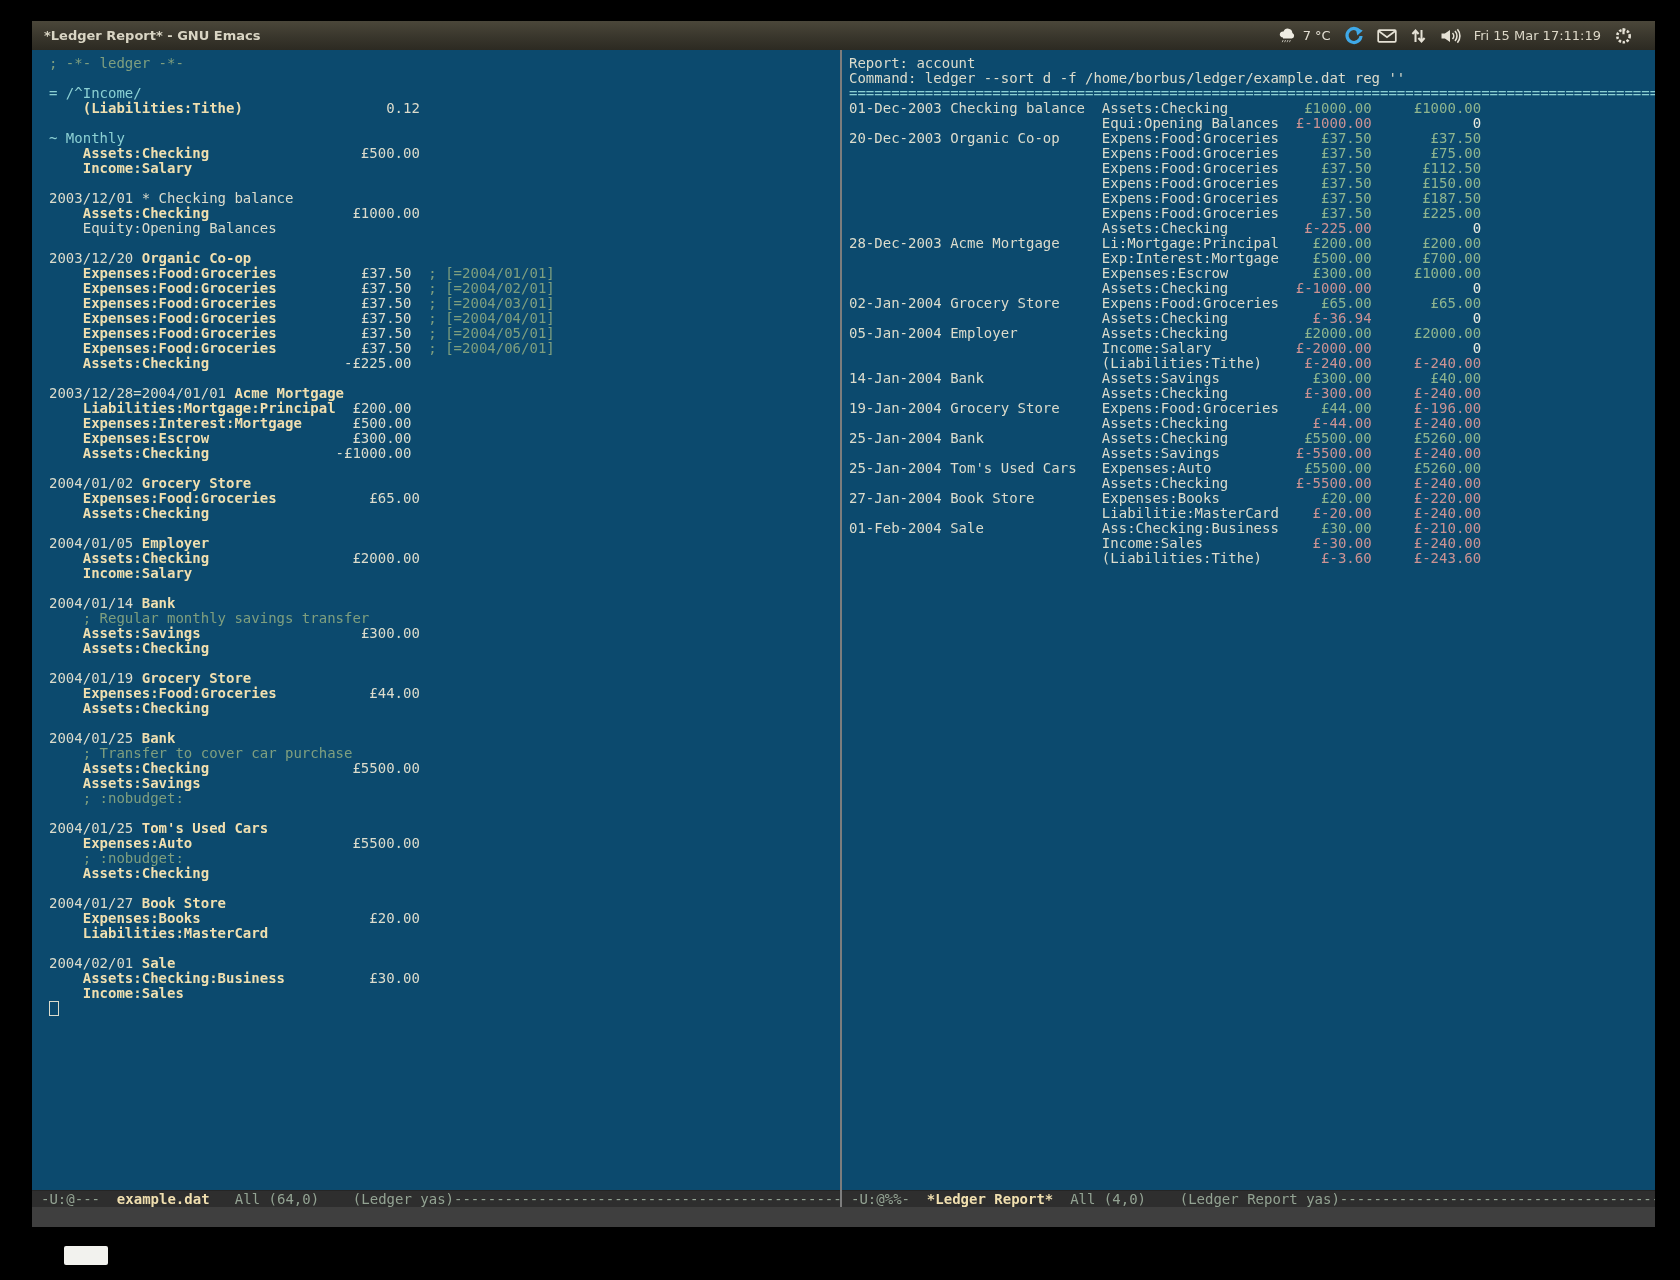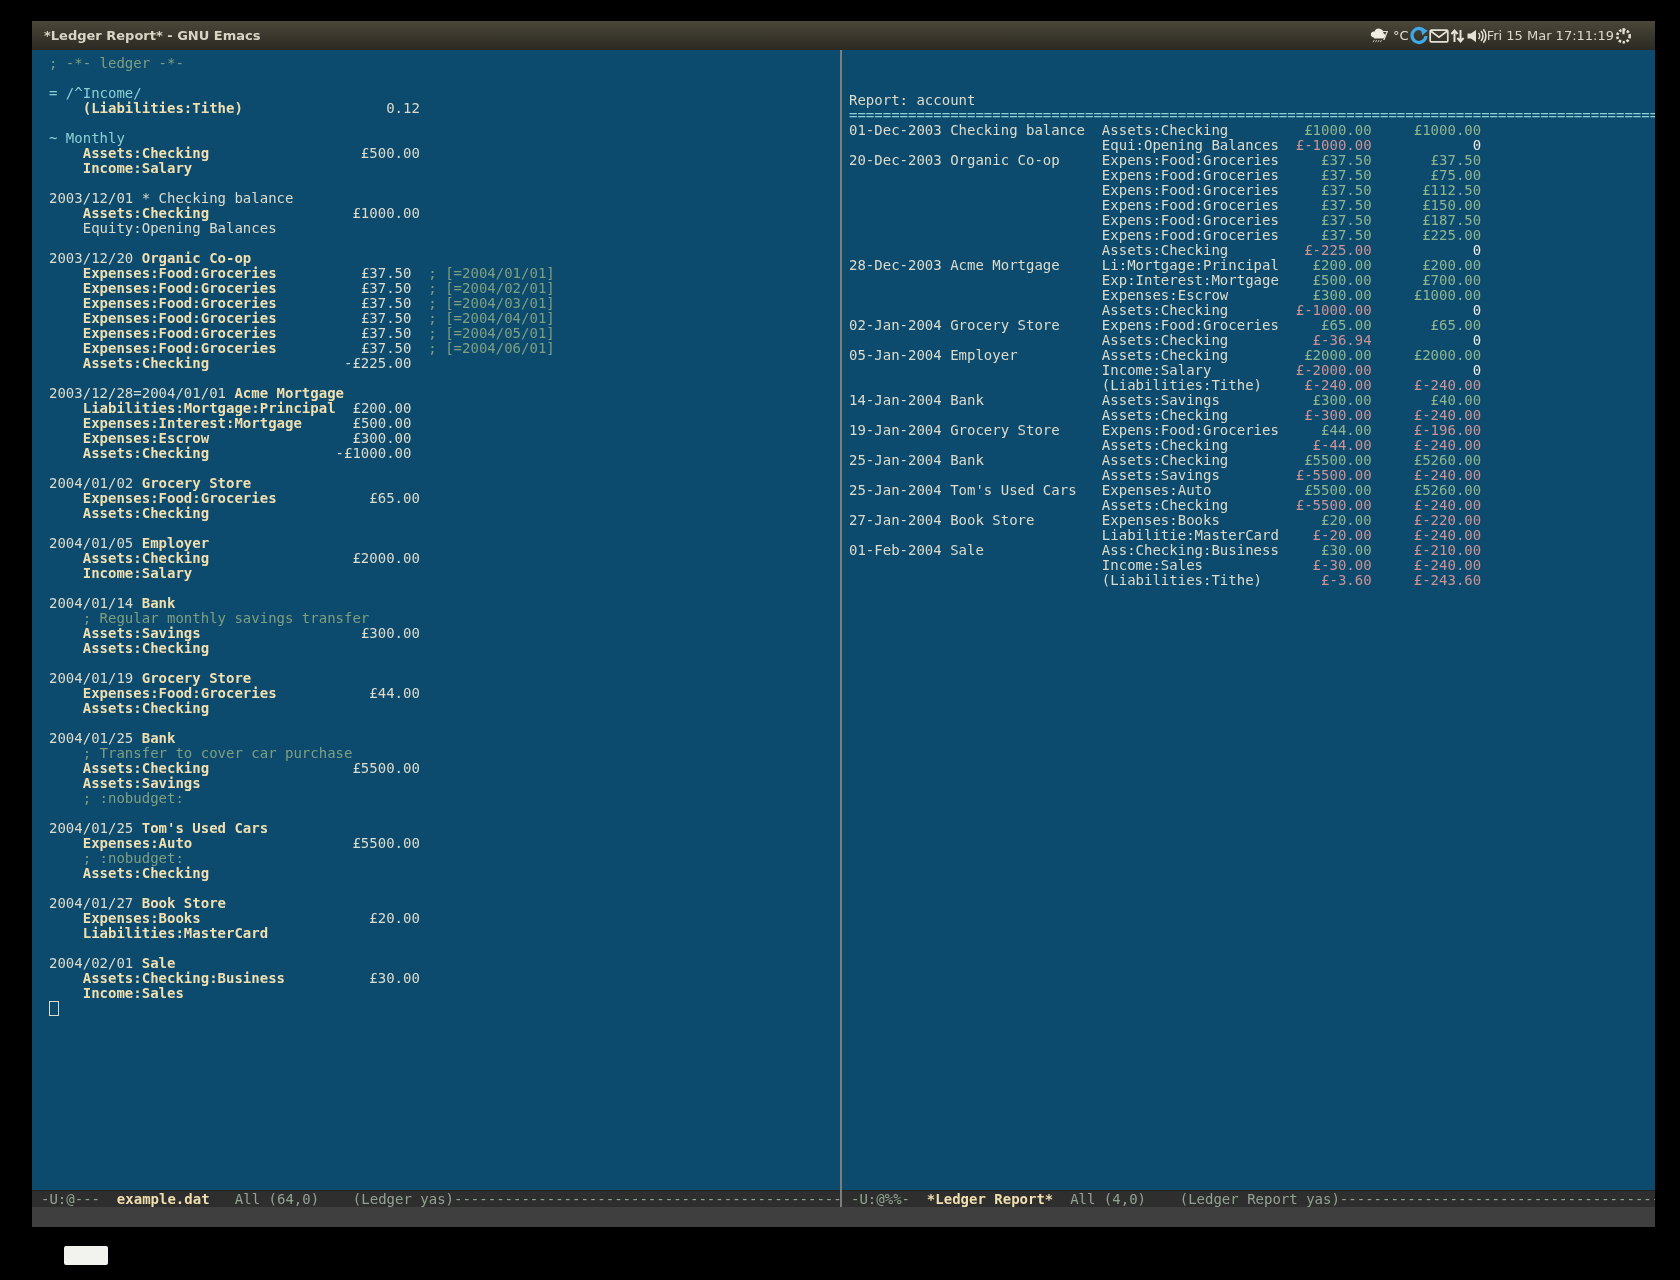--- a/index.html
+++ b/index.html
@@ -5,33 +5,33 @@
   html,body{margin:0;padding:0;background:#000;}
   .screen{position:relative;width:1680px;height:1280px;background:#000;overflow:hidden;
           font-family:"DejaVu Sans Mono",monospace;border-radius:16px;}
   
   .panel{position:absolute;left:32px;top:21px;width:1623px;height:29px;
          background:linear-gradient(#4b473a,#39362c 55%,#2c2a22);
          border-bottom:1px solid #17160f;
          display:flex;align-items:center;justify-content:space-between;
          font-family:"DejaVu Sans",sans-serif;}
   .win-title{color:#d9d5c4;font-size:13px;font-weight:bold;padding-left:12px;white-space:nowrap;}
-  .tray{display:flex;align-items:center;padding-right:22px;}
+  .tray{display:flex;align-items:center;gap:13px;padding-right:22px;}
   .tray svg{display:block;}
   .temp{color:#e3dfd3;font-size:13px;margin-left:-7px;white-space:pre;}
   .clock{color:#ddd8c8;font-size:13px;white-space:pre;}
   
   .frame{position:absolute;left:32px;top:50px;width:1623px;height:1177px;background:#0c4a6e;
          font-size:14px;line-height:15px;}
   .win{position:absolute;top:0;height:1140px;overflow:hidden;box-sizing:border-box;}
   .win.left{left:0;width:808px;padding:6px 0 0 17px;}
   .win.right{left:810px;width:813px;padding:6px 0 0 7px;}
   .divider{position:absolute;left:808px;top:0;width:2px;height:1157px;background:#7d7d7d;}
   .bl{height:15px;white-space:pre;overflow:hidden;}
-  .hdr{color:#dcdccc;margin-top:37px;}
+  .hdr{color:#dcdccc;}
   .sep{color:#8cd0d3;}
   
   .s-fg{color:#dcdccc;}
   .s-cmt{color:#7f9f7f;}
   .s-kw{color:#8cd0d3;text-align:right;}
   .s-acct{color:#f0dfaf;font-weight:bold;}
   .s-payee{color:#f0dfaf;font-weight:bold;}
   .s-pos{color:#8fb58f;}
   .s-neg{color:#cc9393;}
   .s-zero{color:#ecece0;}
@@ -164,20 +164,21 @@
           <div class="bl"><span class="s-fg">    </span><span class="s-acct">Assets:Checking:Business</span><span class="s-fg">          £30.00</span></div>
           <div class="bl"><span class="s-fg">    </span><span class="s-acct">Income:Sales</span></div>
         </div>
     </div>
     <div class="cursor" style="position:absolute;"></div>
 
     <div class="divider"></div>
 
     <div class="win right">
       <div class="bl hdr">Report: account</div>
+      <div class="bl hdr">Command: ledger --sort d -f /home/borbus/ledger/example.dat reg ''</div>
       <div class="bl sep">======================================================================================================</div>
       <div>
           <div class="bl"><span class="s-fg">01-Dec-2003 Checking balance  Assets:Checking      </span><span class="s-pos">   £1000.00</span><span class="s-pos">     £1000.00</span></div>
           <div class="bl"><span class="s-fg">                              Equi:Opening Balances</span><span class="s-neg">  £-1000.00</span><span class="s-zero">            0</span></div>
           <div class="bl"><span class="s-fg">20-Dec-2003 Organic Co-op     Expens:Food:Groceries</span><span class="s-pos">     £37.50</span><span class="s-pos">       £37.50</span></div>
           <div class="bl"><span class="s-fg">                              Expens:Food:Groceries</span><span class="s-pos">     £37.50</span><span class="s-pos">       £75.00</span></div>
           <div class="bl"><span class="s-fg">                              Expens:Food:Groceries</span><span class="s-pos">     £37.50</span><span class="s-pos">      £112.50</span></div>
           <div class="bl"><span class="s-fg">                              Expens:Food:Groceries</span><span class="s-pos">     £37.50</span><span class="s-pos">      £150.00</span></div>
           <div class="bl"><span class="s-fg">                              Expens:Food:Groceries</span><span class="s-pos">     £37.50</span><span class="s-pos">      £187.50</span></div>
           <div class="bl"><span class="s-fg">                              Expens:Food:Groceries</span><span class="s-pos">     £37.50</span><span class="s-pos">      £225.00</span></div>

